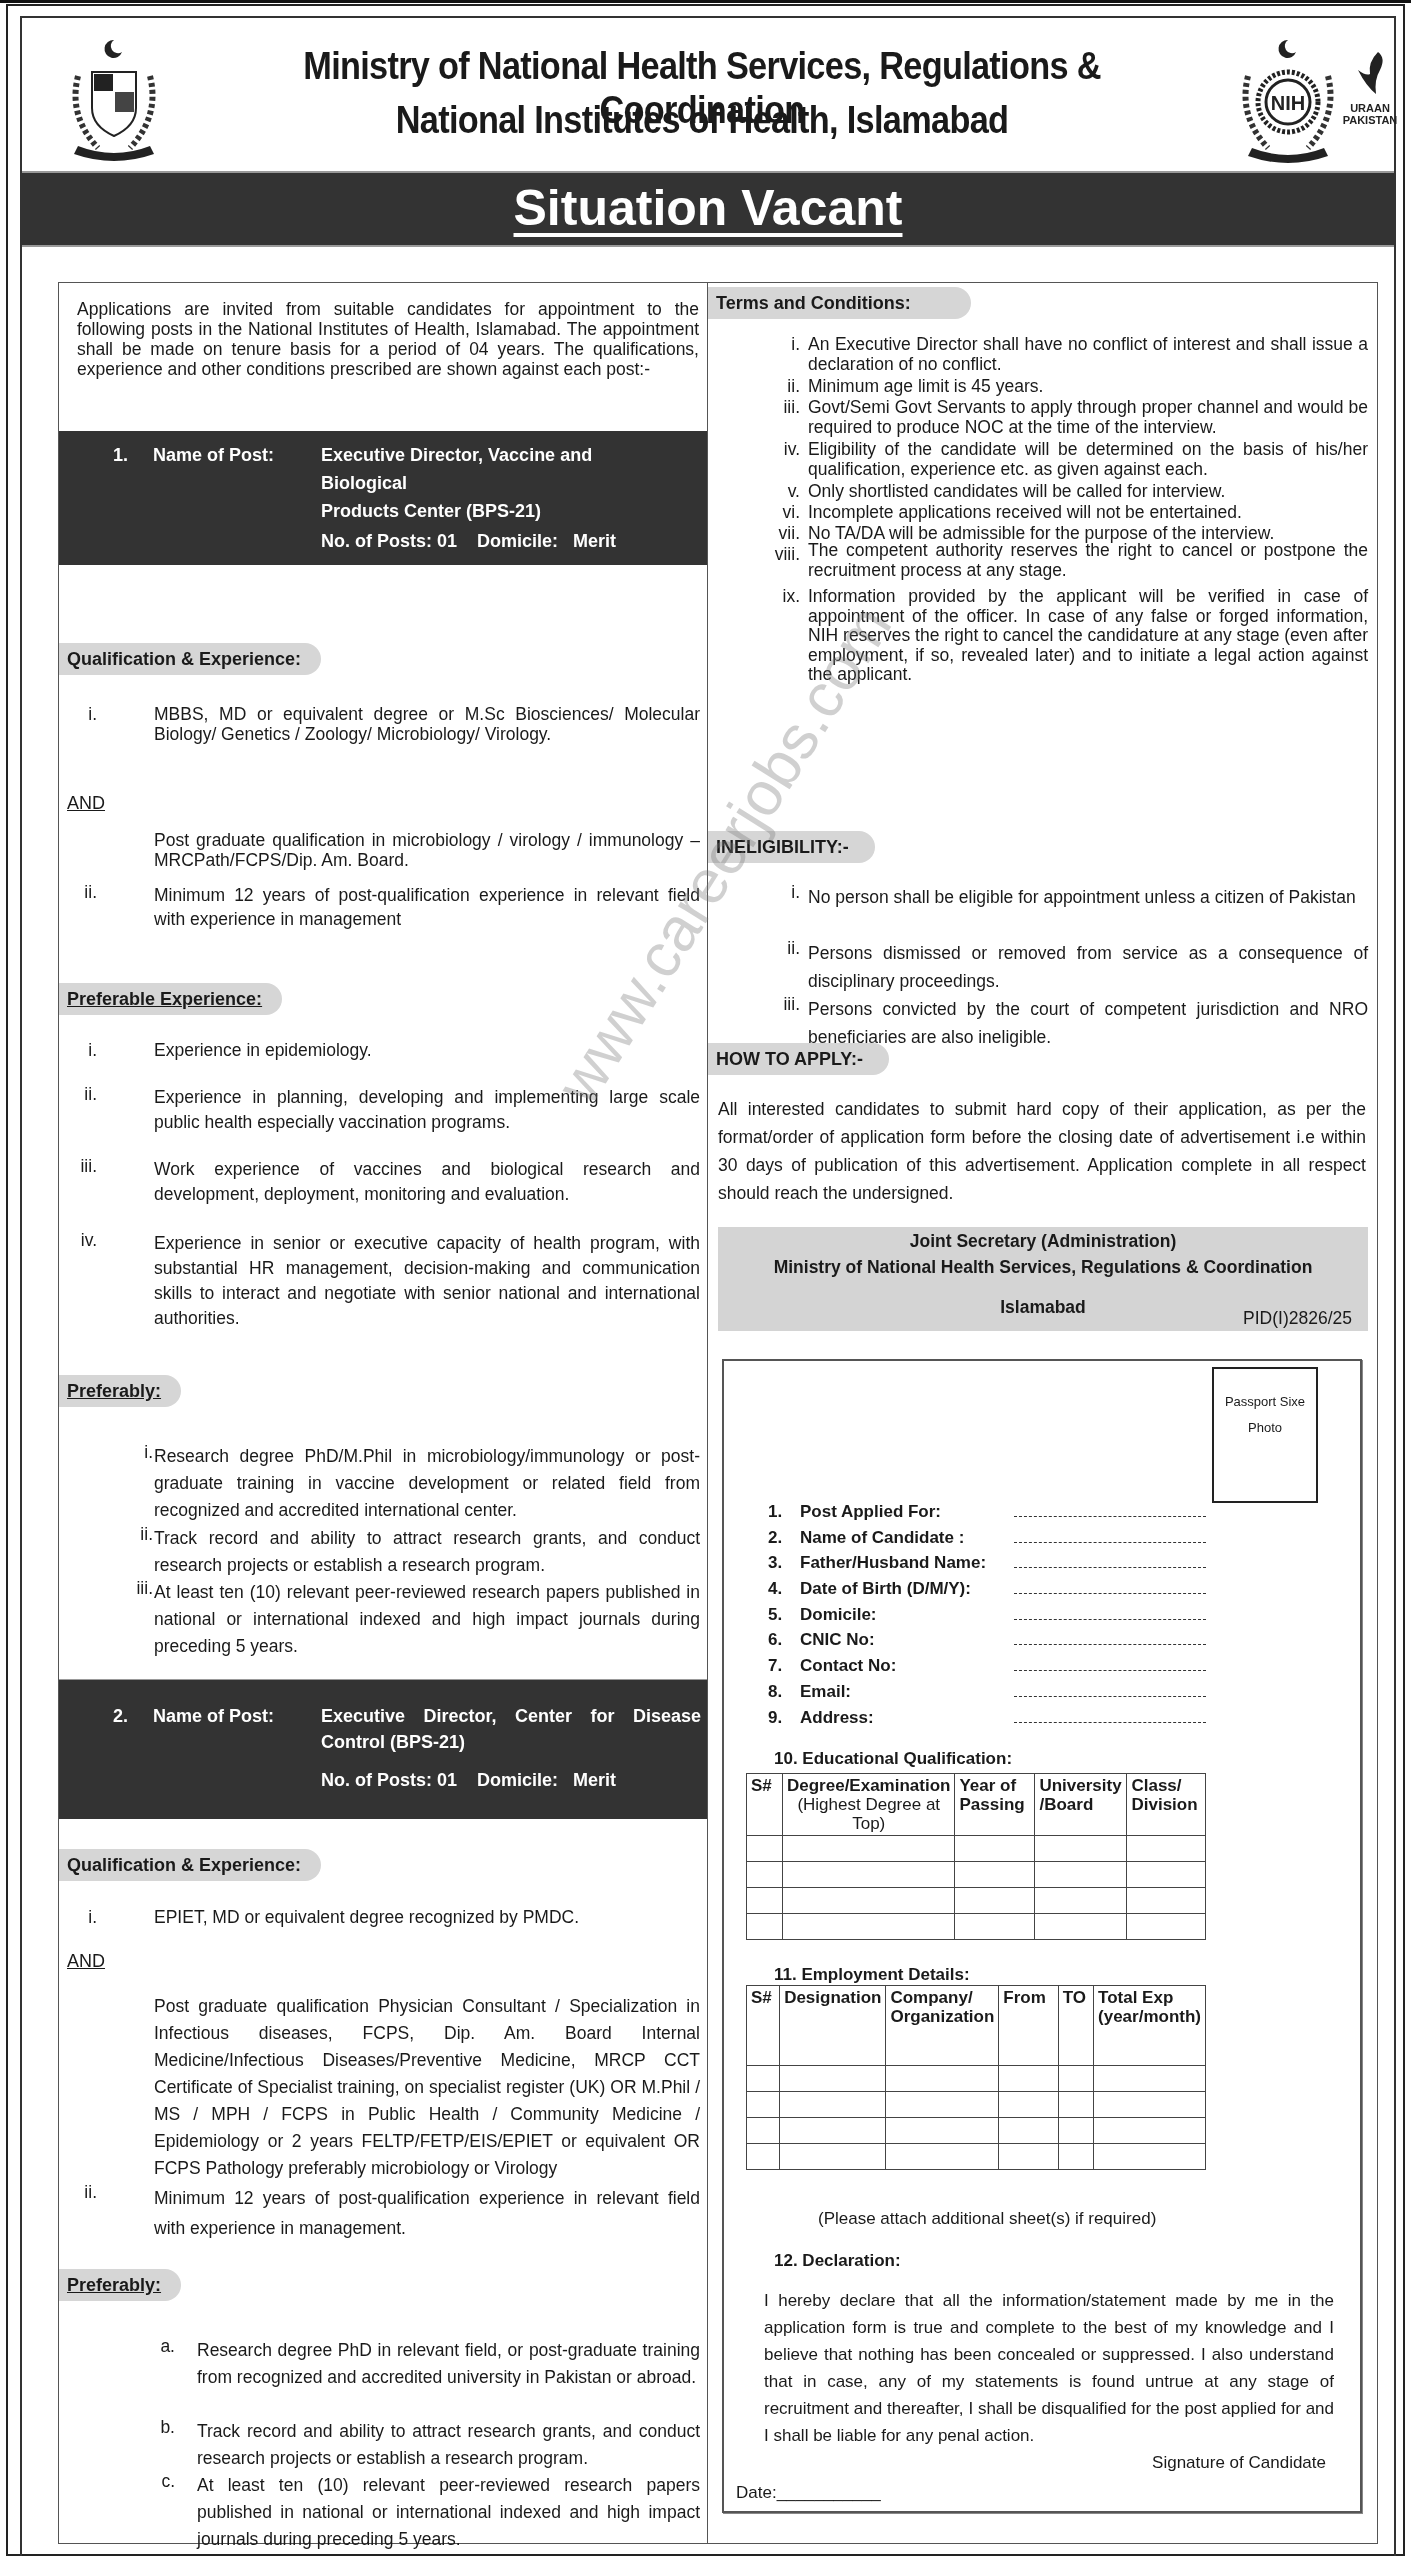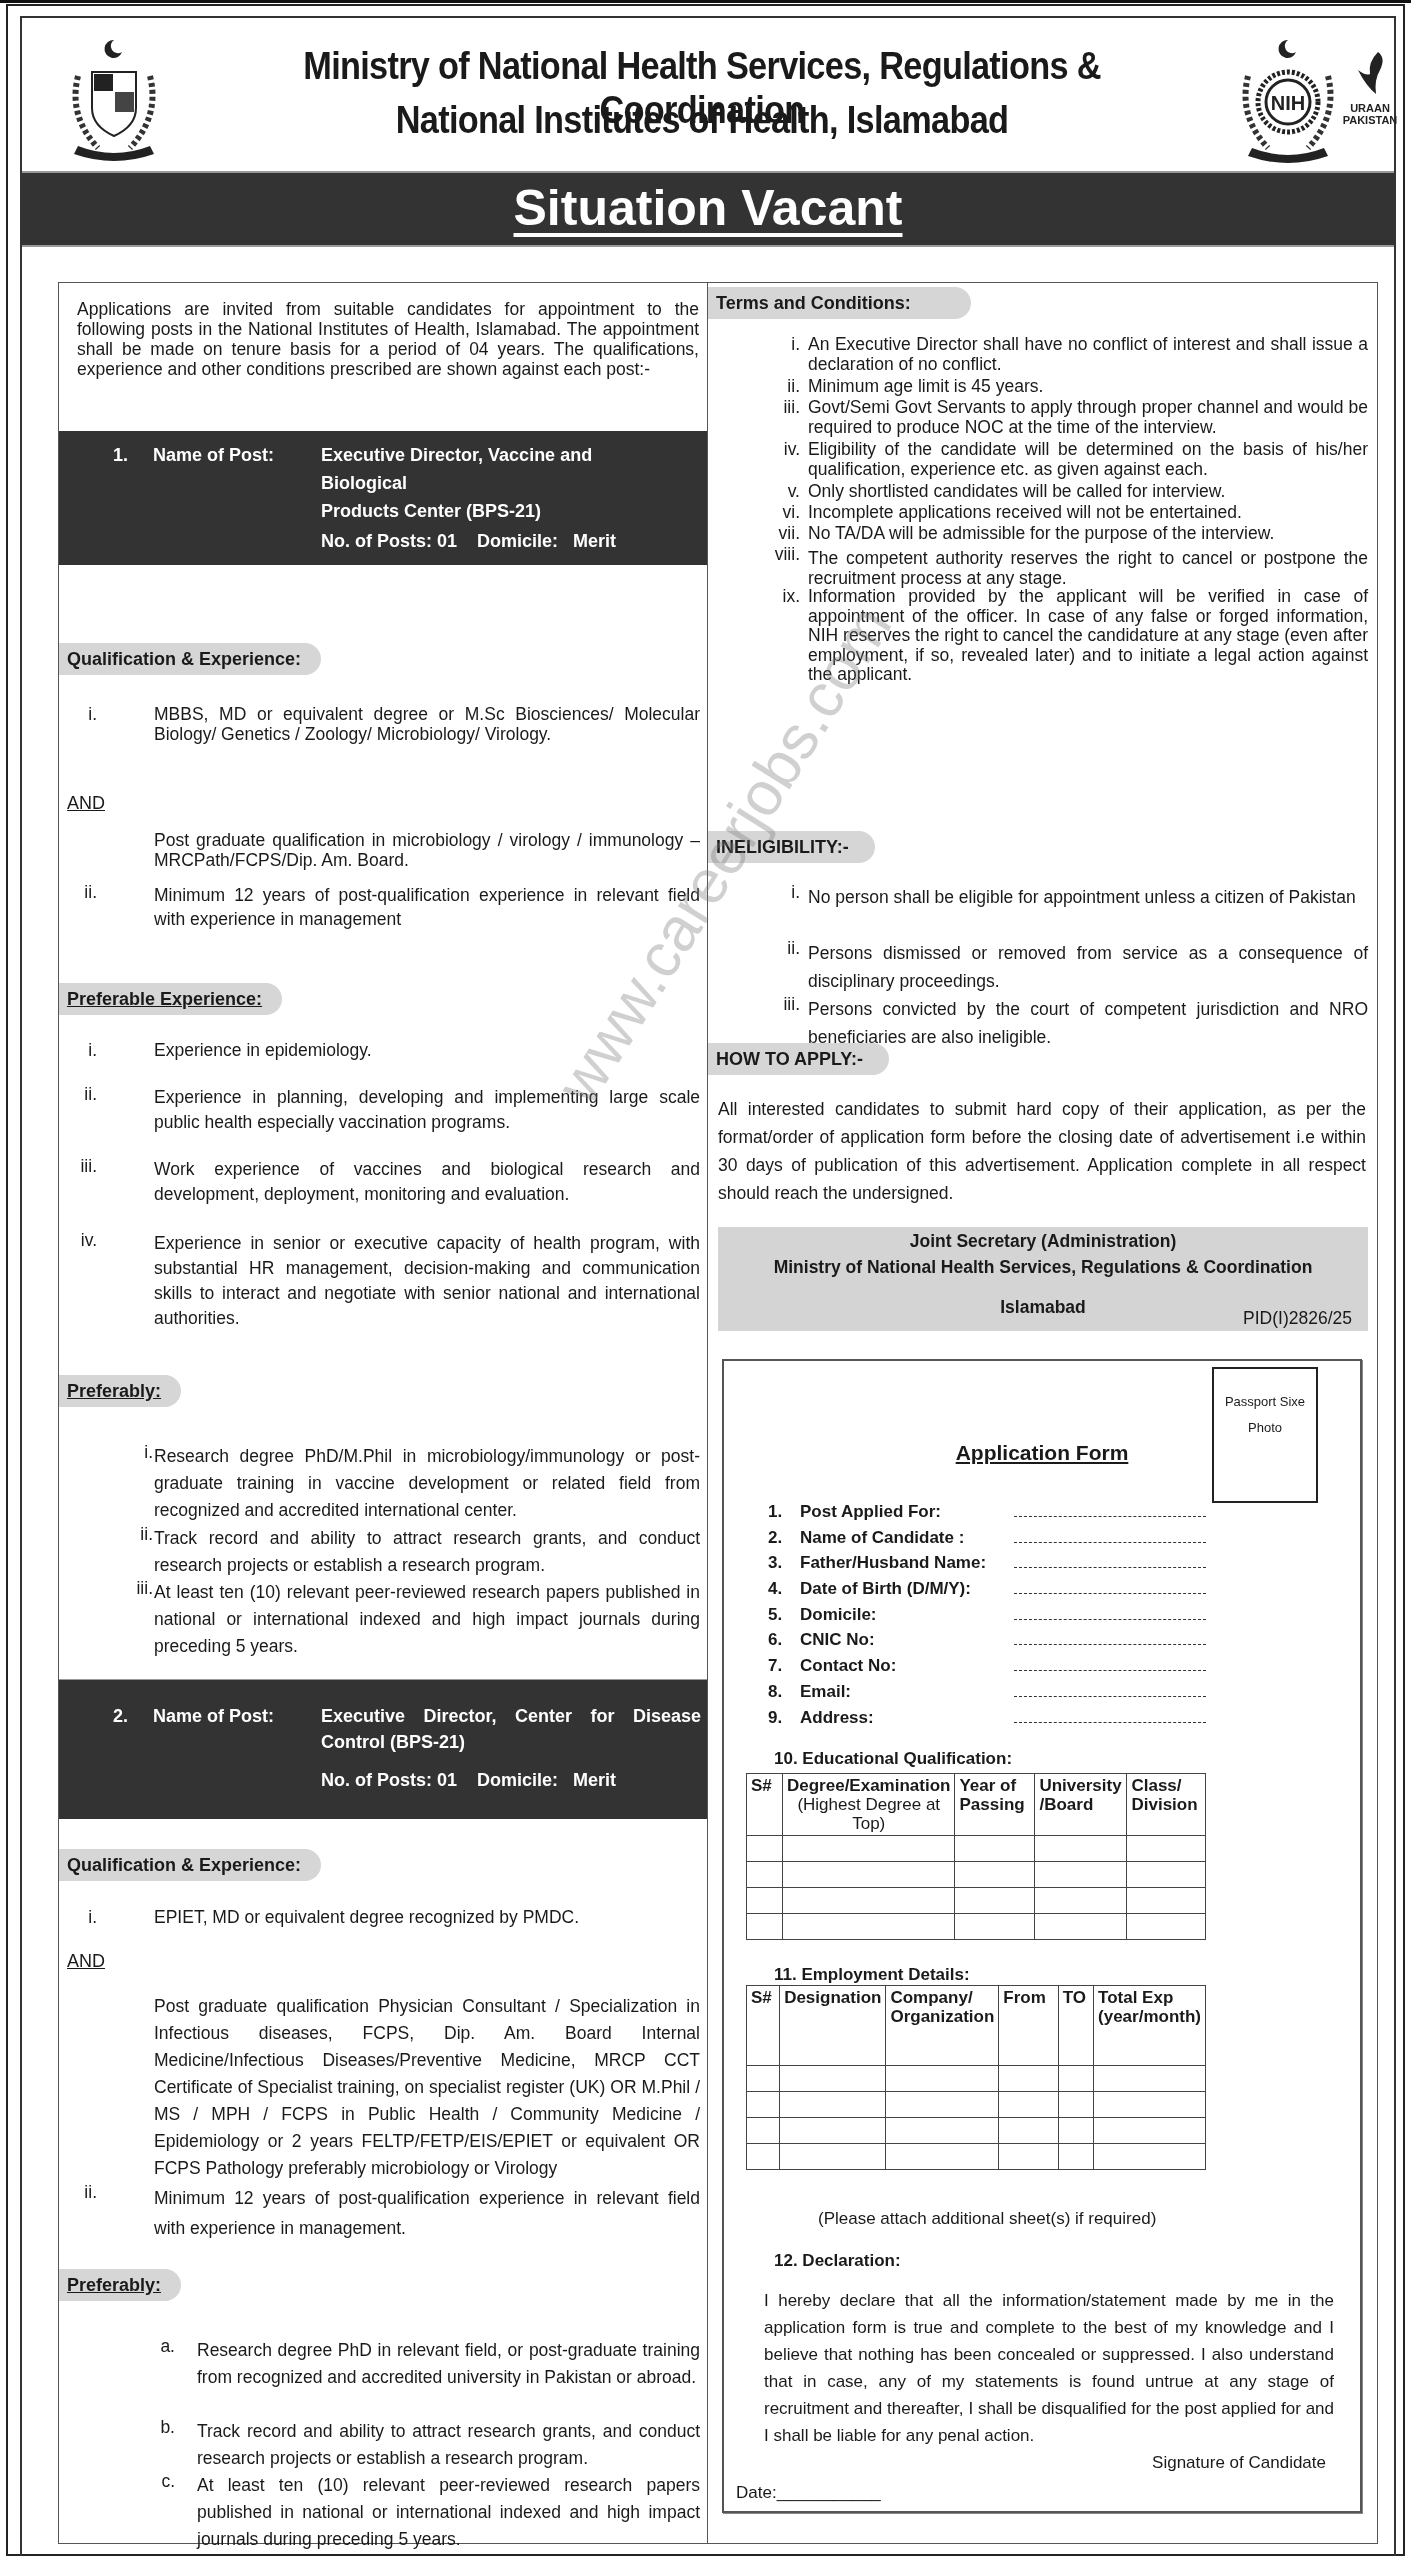--- a/index.html
+++ b/index.html
@@ -169,21 +169,21 @@
         <div class="r-item" style="left: 100px; width: 560px; top: 115px;">Govt/Semi Govt Servants to apply through proper channel and would be required to produce NOC at the time of the interview.</div>
         <span class="mark" style="left: 50px; width: 42px; top: 157px;">iv.</span>
         <div class="r-item" style="left: 100px; width: 560px; top: 157px;">Eligibility of the candidate will be determined on the basis of his/her qualification, experience etc. as given against each.</div>
         <span class="mark" style="left: 50px; width: 42px; top: 199px;">v.</span>
         <div class="r-item" style="left: 100px; width: 560px; top: 199px;">Only shortlisted candidates will be called for interview.</div>
         <span class="mark" style="left: 50px; width: 42px; top: 220px;">vi.</span>
         <div class="r-item" style="left: 100px; width: 560px; top: 220px;">Incomplete applications received will not be entertained.</div>
         <span class="mark" style="left: 50px; width: 42px; top: 241px;">vii.</span>
         <div class="r-item" style="left: 100px; width: 560px; top: 241px;">No TA/DA will be admissible for the purpose of the interview.</div>
         <span class="mark" style="left: 50px; width: 42px; top: 262px;">viii.</span>
-        <div class="r-item" style="left: 100px; width: 560px; top: 266px;">The competent authority reserves the right to cancel or postpone the recruitment process at any stage.</div>
+        <div class="r-item" style="left: 100px; width: 560px; top: 258px;">The competent authority reserves the right to cancel or postpone the recruitment process at any stage.</div>
         <span class="mark" style="left: 50px; width: 42px; top: 304px;">ix.</span>
         <div class="r-item" style="left: 100px; width: 560px; top: 304px;">Information provided by the applicant will be verified in case of appointment of the officer. In case of any false or forged information, NIH reserves the right to cancel the candidature at any stage (even after employment, if so, revealed later) and to initiate a legal action against the applicant.</div>
       </div>
 
     <div class="pill" style="top:548px;padding-right:26px">INELIGIBILITY:-</div>
     <div id="inelig-list">
         <span class="mark" style="left: 50px; width: 42px; top: 600px;">i.</span>
         <div class="r-item" style="left: 100px; width: 560px; top: 600px; line-height: 28px;">No person shall be eligible for appointment unless a citizen of Pakistan</div>
         <span class="mark" style="left: 50px; width: 42px; top: 656px;">ii.</span>
         <div class="r-item" style="left: 100px; width: 560px; top: 656px; line-height: 28px;">Persons dismissed or removed from service as a consequence of disciplinary proceedings.</div>
@@ -196,21 +196,20 @@
 
     <div class="apply-box" style="top:944px;height:104px">
       <div>Joint Secretary (Administration)</div>
       <div style="margin-top:6px">Ministry of National Health Services, Regulations &amp; Coordination</div>
       <div style="margin-top:20px">Islamabad</div>
       <span class="pid">PID(I)2826/25</span>
     </div>
 
     <div class="form">
       <div class="photo">Passport Sixe Photo</div>
-      <div class="form-title"><span>Application Form</span></div>
       <div class="fields" id="form-fields">
           <div class="field">
             <span class="n">1.</span>
             <span class="l">Post Applied For:</span>
             <span class="line"></span>
           </div>
           <div class="field">
             <span class="n">2.</span>
             <span class="l">Name of Candidate :</span>
             <span class="line"></span>

